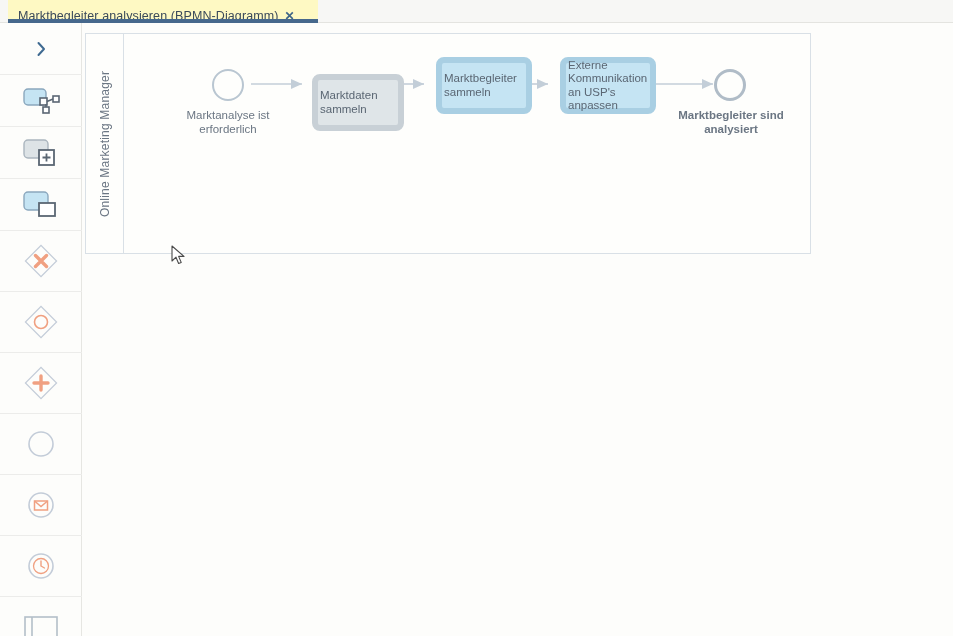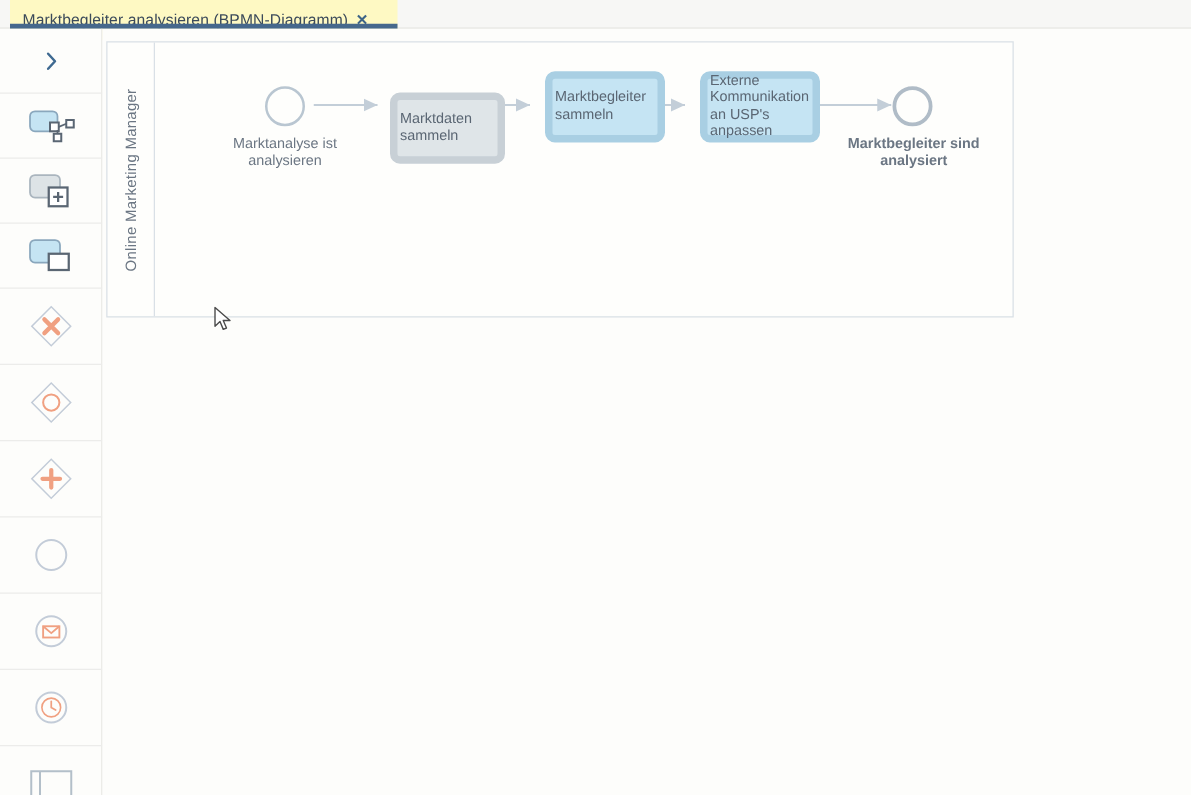--- a/index.html
+++ b/index.html
@@ -258,21 +258,21 @@
         </marker>
       </defs>
       <path d="M127 50 L178 50" stroke="#c3ced8" stroke-width="1.6" fill="none" marker-end="url(#arw)"></path>
       <path d="M272 50 L300 50" stroke="#c3ced8" stroke-width="1.6" fill="none" marker-end="url(#arw)"></path>
       <path d="M396 50 L424 50" stroke="#c3ced8" stroke-width="1.6" fill="none" marker-end="url(#arw)"></path>
       <path d="M520 50 L589 50" stroke="#c3ced8" stroke-width="1.6" fill="none" marker-end="url(#arw)"></path>
     </svg>
 
     <div class="node event start" style="left:126px; top:35px; width:32px; height:32px;"></div>
     <div class="evt-label" style="left:82px; top:75px; width:120px;">Marktanalyse ist
-analysieren</div>
+erforderlich</div>
 
     <div class="node task grey" style="left:226px; top:23px; width:92px; height:57px;margin-top:17px;">Marktdaten
 sammeln</div>
 
     <div class="node task blue" style="left:350px; top:23px; width:96px; height:57px;">Marktbegleiter
 sammeln</div>
 
     <div class="node task blue" style="left:474px; top:23px; width:96px; height:57px;">Externe
 Kommunikation
 an USP's

